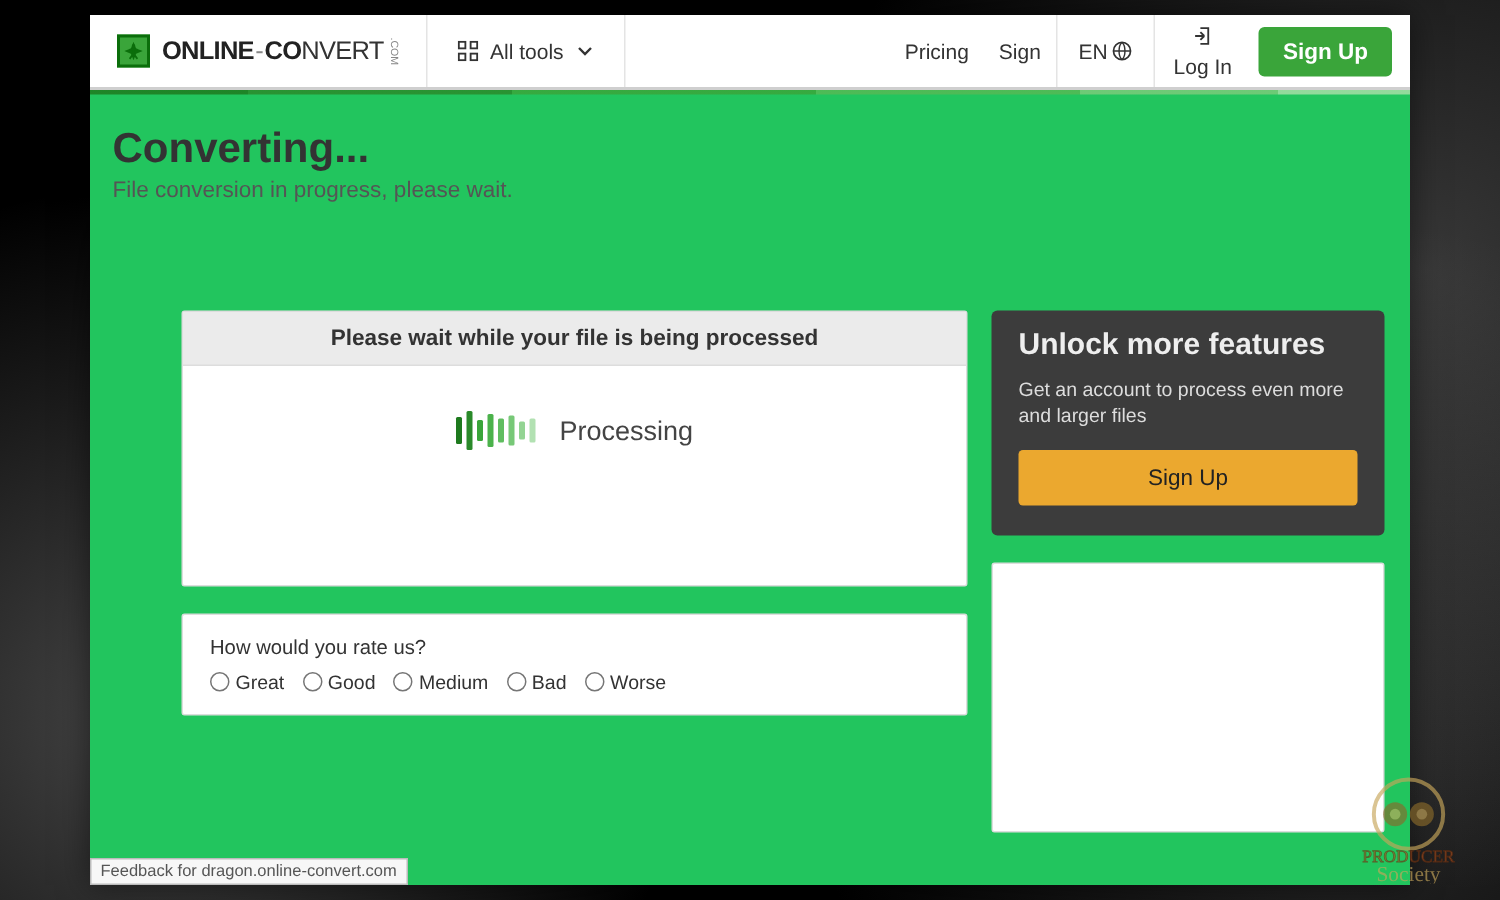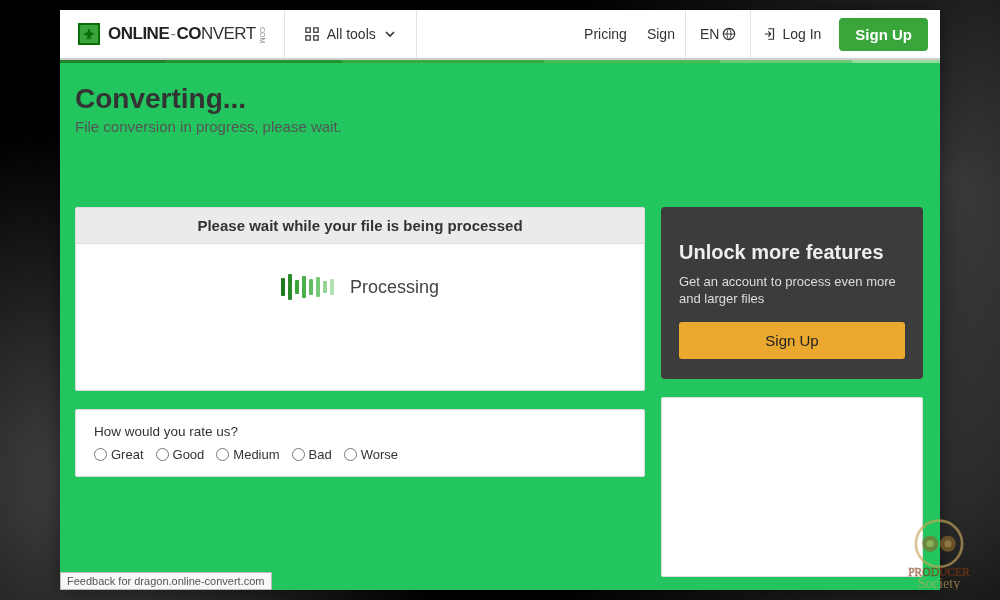--- a/index.html
+++ b/index.html
@@ -17,45 +17,45 @@
   .brand-icon { width: 22px; height: 22px; background: #3aa53a; border: 2px solid #0b6e0b; margin-right: 8px; display:flex; align-items:center; justify-content:center; }
   .brand-icon svg { width: 14px; height: 14px; }
   .brand-text { font-weight: 800; font-size: 17px; letter-spacing: -0.5px; color:#222; }
   .brand-text .dash { color:#888; font-weight:400; padding:0 1px;}
   .brand-text .nv { font-weight:400; color:#333;}
   .brand-com { font-size:7px; color:#888; writing-mode: vertical-rl; margin-left:3px; letter-spacing:0px;}
   .tools { display:flex; align-items:center; gap:8px; padding:0 20px; height:100%; border-right:1px solid #e4e4e4; color:#333; font-size:14px; cursor:pointer;}
   .spacer { flex:1; }
   .nav-link { padding: 0 10px; font-size:14px; color:#333; cursor:pointer; }
   .lang { display:flex; align-items:center; gap:3px; padding:0 14px; height:100%; border-left:1px solid #e4e4e4; border-right:1px solid #e4e4e4; font-size:14px; color:#333; cursor:pointer;}
-  .login { display:flex; align-items:center; gap:5px; padding:0 12px; font-size:14px; color:#333; cursor:pointer;}
+  .login { display:flex; align-items:center; gap:5px; padding:0 12px; font-size:14px; color:#333; cursor:pointer;flex-direction:column;}
   .signup-btn { margin: 0 12px 0 6px; padding: 8px 16px; background:#3aa53a; color:#fff; border:none; border-radius:4px; font-size:15px; font-weight:600; cursor:pointer;}
   .greenbar { height:3px; background:linear-gradient(90deg,#1e7a1e 0 12%,#2a8a2a 12% 32%,#3aa53a 32% 55%,#55b955 55% 75%,#7acb7a 75% 90%,#a6dfa6 90% 100%); opacity:0.85;}
   
   .content { padding: 20px 15px 0 15px; }
   .h1 { font-size:28px; font-weight:700; color:#333; margin-bottom:3px; }
   .sub { font-size:15px; color:#555; margin-bottom:72px; }
   .cols { display:flex; gap:16px; align-items:flex-start; }
   .left { width: 570px; }
   .right { width: 262px; }
-  .panel { background:#fff; border:1px solid #ddd; border-radius:2px; overflow:hidden; }
+  .panel { background:#fff; border:1px solid #ddd; border-radius:2px; overflow:hidden;margin-left:46px; }
   .panel-head { background:#ebebeb; text-align:center; padding:9px 0; font-size:15px; font-weight:700; color:#333; border-bottom:1px solid #ddd;}
   .proc-area { padding:30px 0 90px 0; display:flex; align-items:center; justify-content:center; gap:16px; }
   .eq { display:flex; align-items:center; gap:3px; height:26px;}
   .eq i { display:block; width:4px; background:#3aa53a; border-radius:1px;}
   .proc-txt { font-size:18px; color:#444;}
   .panel-foot { border-top:1px solid #eee; padding:14px 18px; font-size:13.5px; color:#333;}
   .panel-foot b { font-weight:700;}
   .ol { list-style:decimal; margin:10px 0 0 22px; font-size:13.5px; color:#444;}
   .feedback { margin-top:18px; }
   .fb-body { padding:14px 18px; font-size:13.5px; color:#333;}
   .radios { display:flex; gap:12px; margin-top:8px; font-size:13px; color:#333;}
   .radios label { display:flex; align-items:center; gap:4px;}
   
-  .promo { background:#3c3c3c; color:#eee; border-radius:4px; padding:34px 18px 20px 18px; }
+  .promo { background:#3c3c3c; color:#eee; border-radius:4px; padding:12px 18px 20px 18px; }
   .promo h2 { font-size:20px; font-weight:700; margin-bottom:10px;}
   .promo p { font-size:13px; color:#ddd; margin-bottom:14px; line-height:1.3;}
   .promo-btn { display:block; text-align:center; background:#eba82f; color:#222; border:none; border-radius:3px; padding:10px 0; font-size:15px; cursor:pointer; width:100%;}
   .placeholder { margin-top:18px; background:#fff; border:1px solid #ddd; border-radius:2px; height:180px;}
   
   .status { position:absolute; left:0; bottom:0; background:#f7f7f7; border:1px solid #bbb; font-size:11px; color:#555; padding:2px 6px;}
   
   .watermark { position:absolute; right:6px; bottom:6px; opacity:0.65; }
   .watermark svg { width:110px; height:80px; }
   .grid-icon { width:14px; height:14px; }

